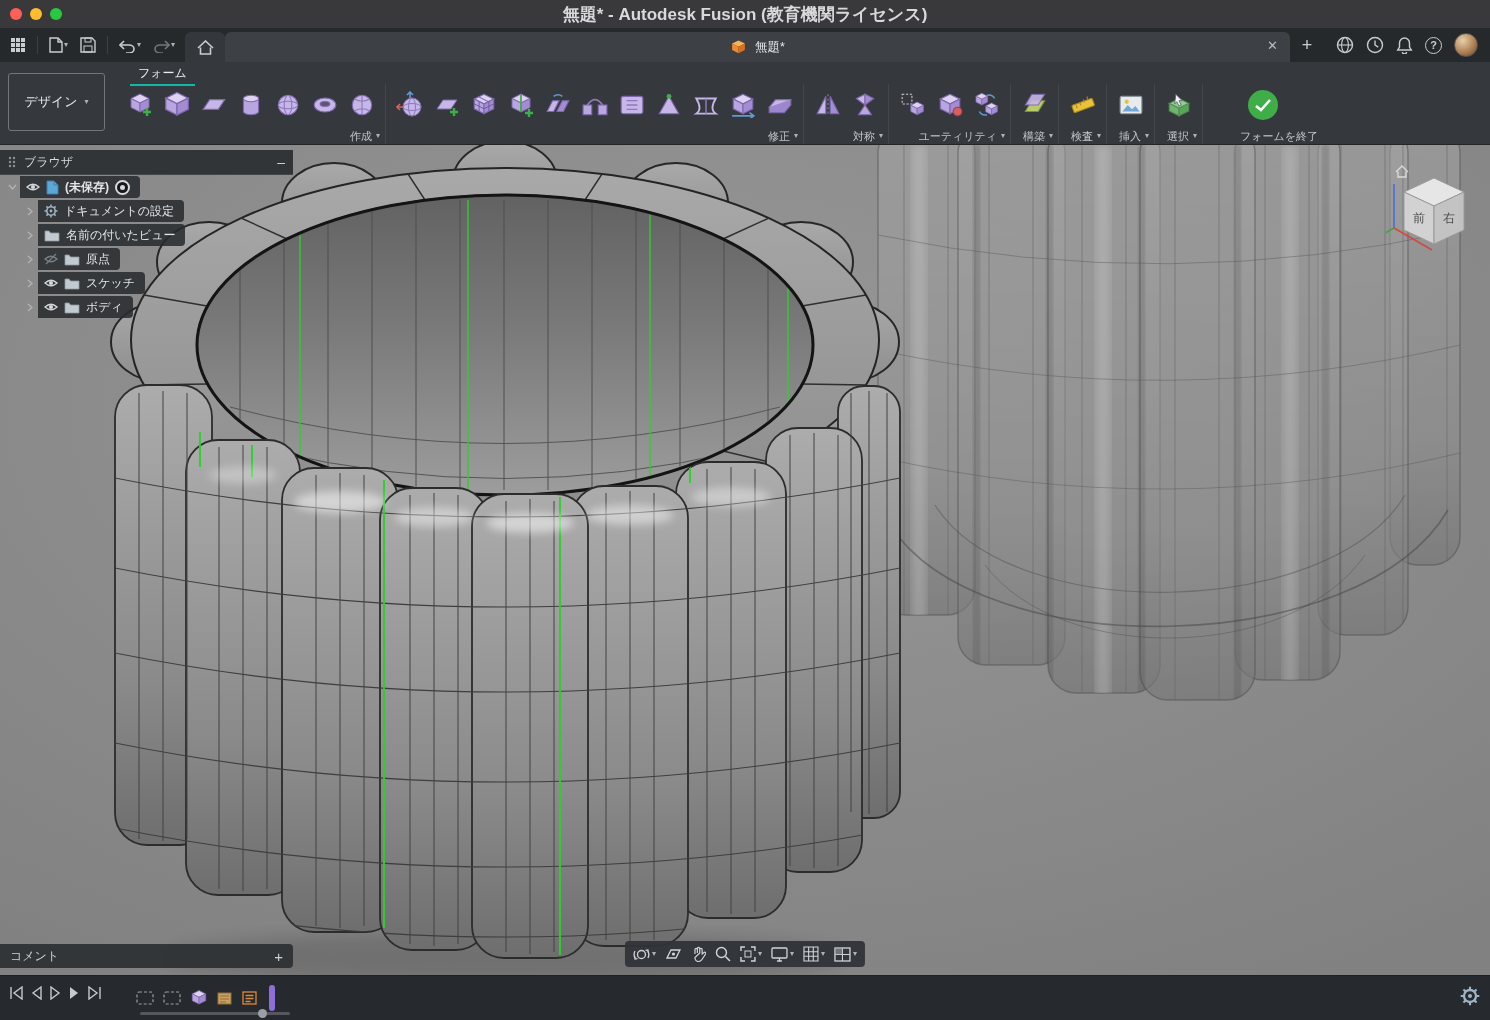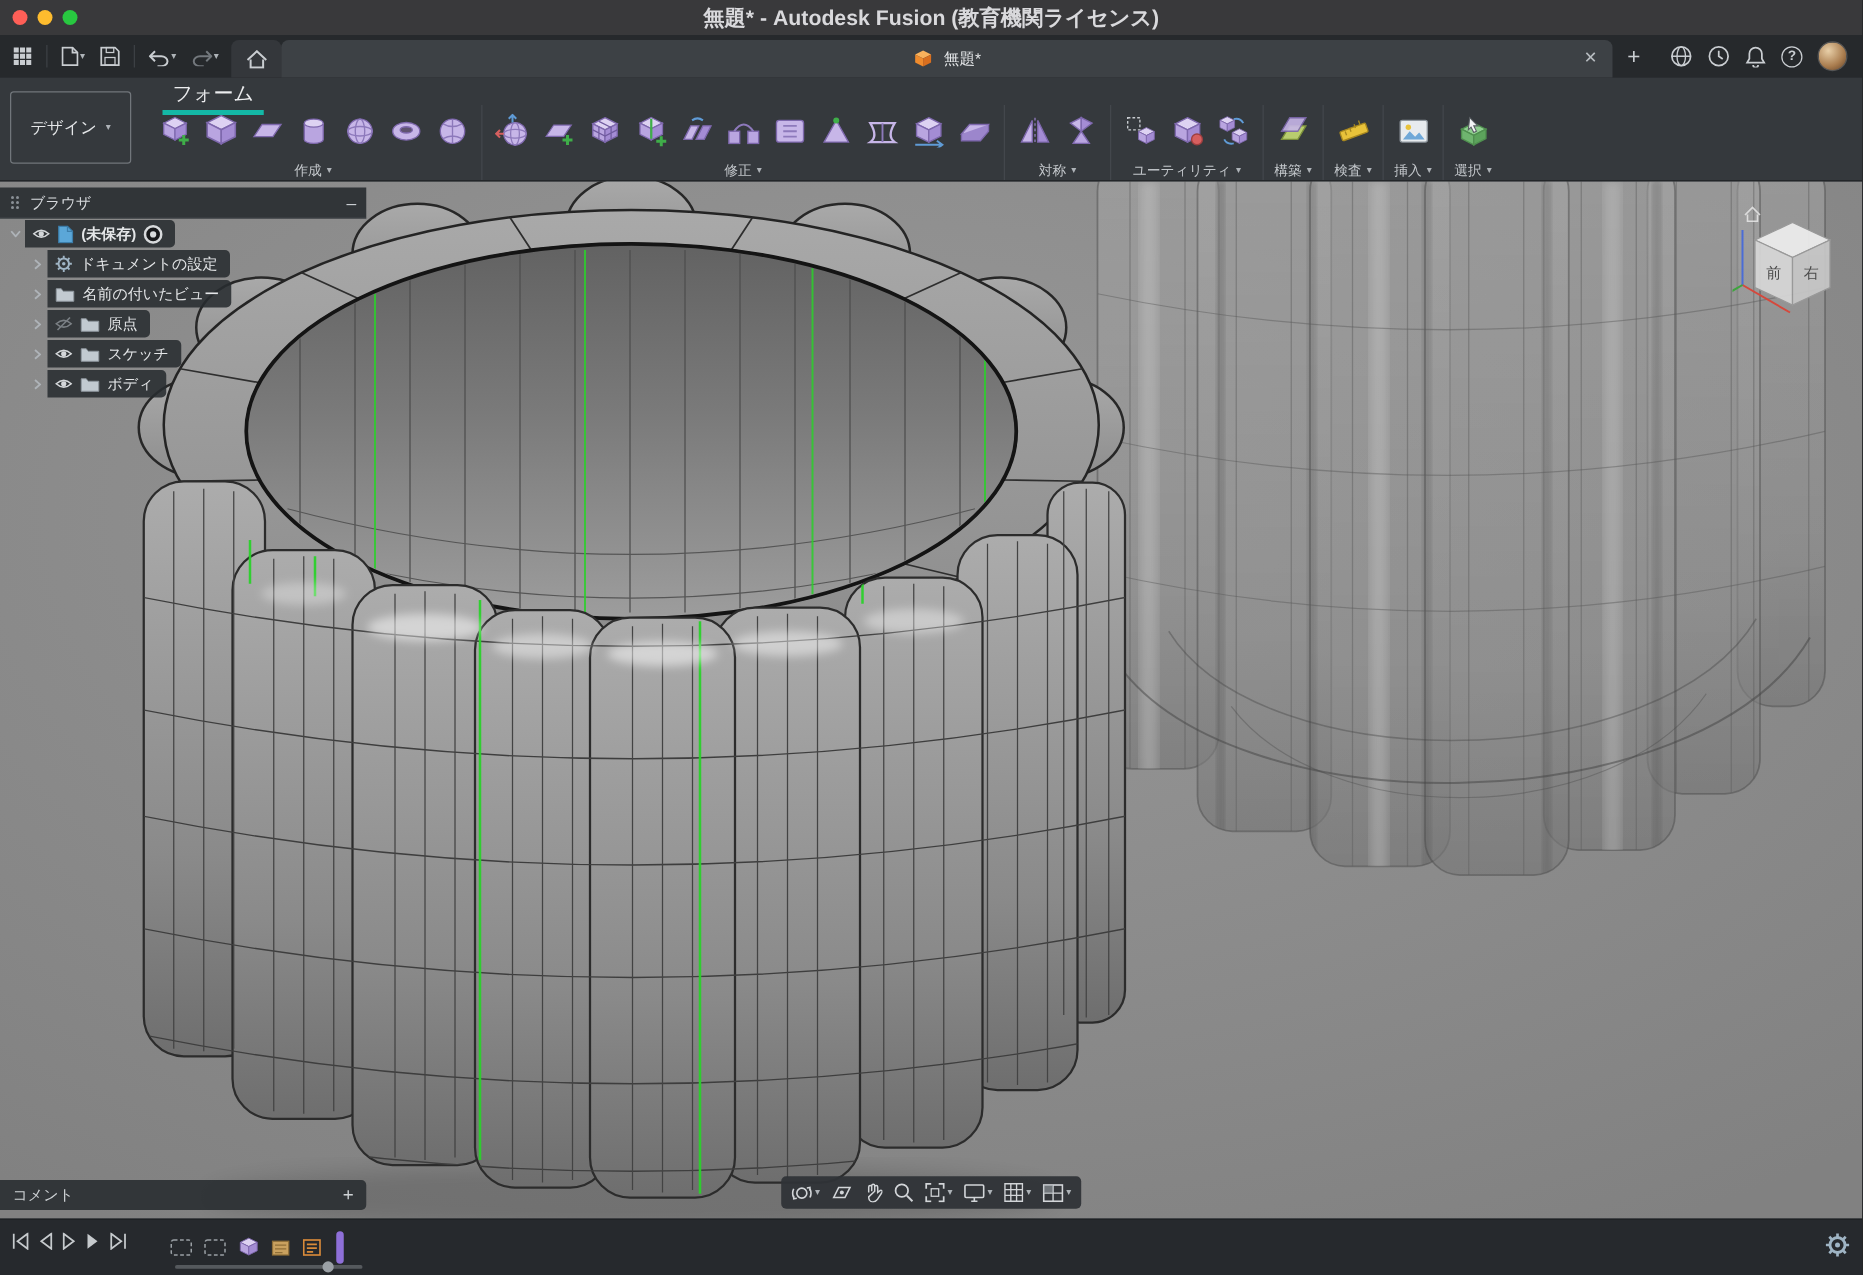--- a/index.html
+++ b/index.html
@@ -40,24 +40,24 @@
   .avatar { width:24px; height:24px; border-radius:50%;
             background:radial-gradient(circle at 35% 30%, #e8cfa8, #a97c4e 60%, #5d3f28); border:1px solid #555; }
 
   
   .ribbon { position:absolute; top:62px; left:0; right:0; height:83px; background:#35393d;
             border-bottom:1px solid #232629; z-index:28; }
   .design-btn { position:absolute; left:8px; top:11px; width:97px; height:58px;
                 background:none; border:1px solid #71767b; border-radius:3px;
                 color:#e4e6e8; font-size:13px; display:flex; align-items:center;
                 justify-content:center; gap:7px; }
-  .context-tab { position:absolute; left:130px; top:3px; color:#ecedef; font-size:16px;
-                 padding:0 8px 2px 8px; border-bottom:4px solid #14b8a6; background:none; border-top:none; border-left:none; border-right:none; }
+  .context-tab { position:absolute; left:130px; top:3px; color:#ecedef; font-size:12px;
+                 padding:0 8px 2px 8px; border-bottom:2px solid #14b8a6; background:none; border-top:none; border-left:none; border-right:none; }
   .rgroups { position:absolute; left:116px; top:22px; display:flex; align-items:stretch; }
-  .rgroup { display:flex; flex-direction:column; align-items:center; padding:0 5px;
+  .rgroup { display:flex; flex-direction:column; align-items:flex-end; padding:0 5px;
             border-right:1px solid #43474c; }
   .rgroup:last-child { border-right:none; }
   .ricons { height:42px; display:flex; align-items:center; }
   .rbtn { width:37px; height:40px; background:none; border:none; display:flex;
           align-items:center; justify-content:center; }
   .rlabel { height:16px; margin-top:2px; display:flex; align-items:center; gap:4px;
             color:#c3c7cb; font-size:11px; background:none; border:none; }
   .finish-circle { width:30px; height:30px; border-radius:50%; background:#3fae49;
                    display:flex; align-items:center; justify-content:center; }
 
@@ -497,20 +497,34 @@
               <path d="M9 2l6 6-3 0 2 4-2 1-2-4-2 2Z" fill="#f2f4f5" stroke="#5a5f64" stroke-width="0.8"></path>
             </svg>
           </button>
         </div>
         <button class="rlabel">
           <span>選択</span>
           <span class="caret">▾</span>
         </button>
       </div>
 
+      <div class="rgroup">
+        <div class="ricons">
+          <button class="rbtn" style="width:110px">
+            <span class="finish-circle">
+              <svg width="16" height="13">
+                  <path d="M1 7 6 11 15 1" fill="none" stroke="#fff" stroke-width="2.6"></path>
+                </svg>
+            </span>
+          </button>
+        </div>
+        <button class="rlabel">
+          <span>フォームを終了</span>
+        </button>
+      </div>
 
     </div>
   </div>
 
   <div class="viewport">
     <svg class="scene" width="1490" height="830" viewBox="0 0 1490 830">
       <defs>
         <radialGradient id="bgr" cx="48%" cy="32%" r="80%">
           <stop offset="0" stop-color="#989898"></stop>
             <stop offset="1" stop-color="#818181"></stop>

